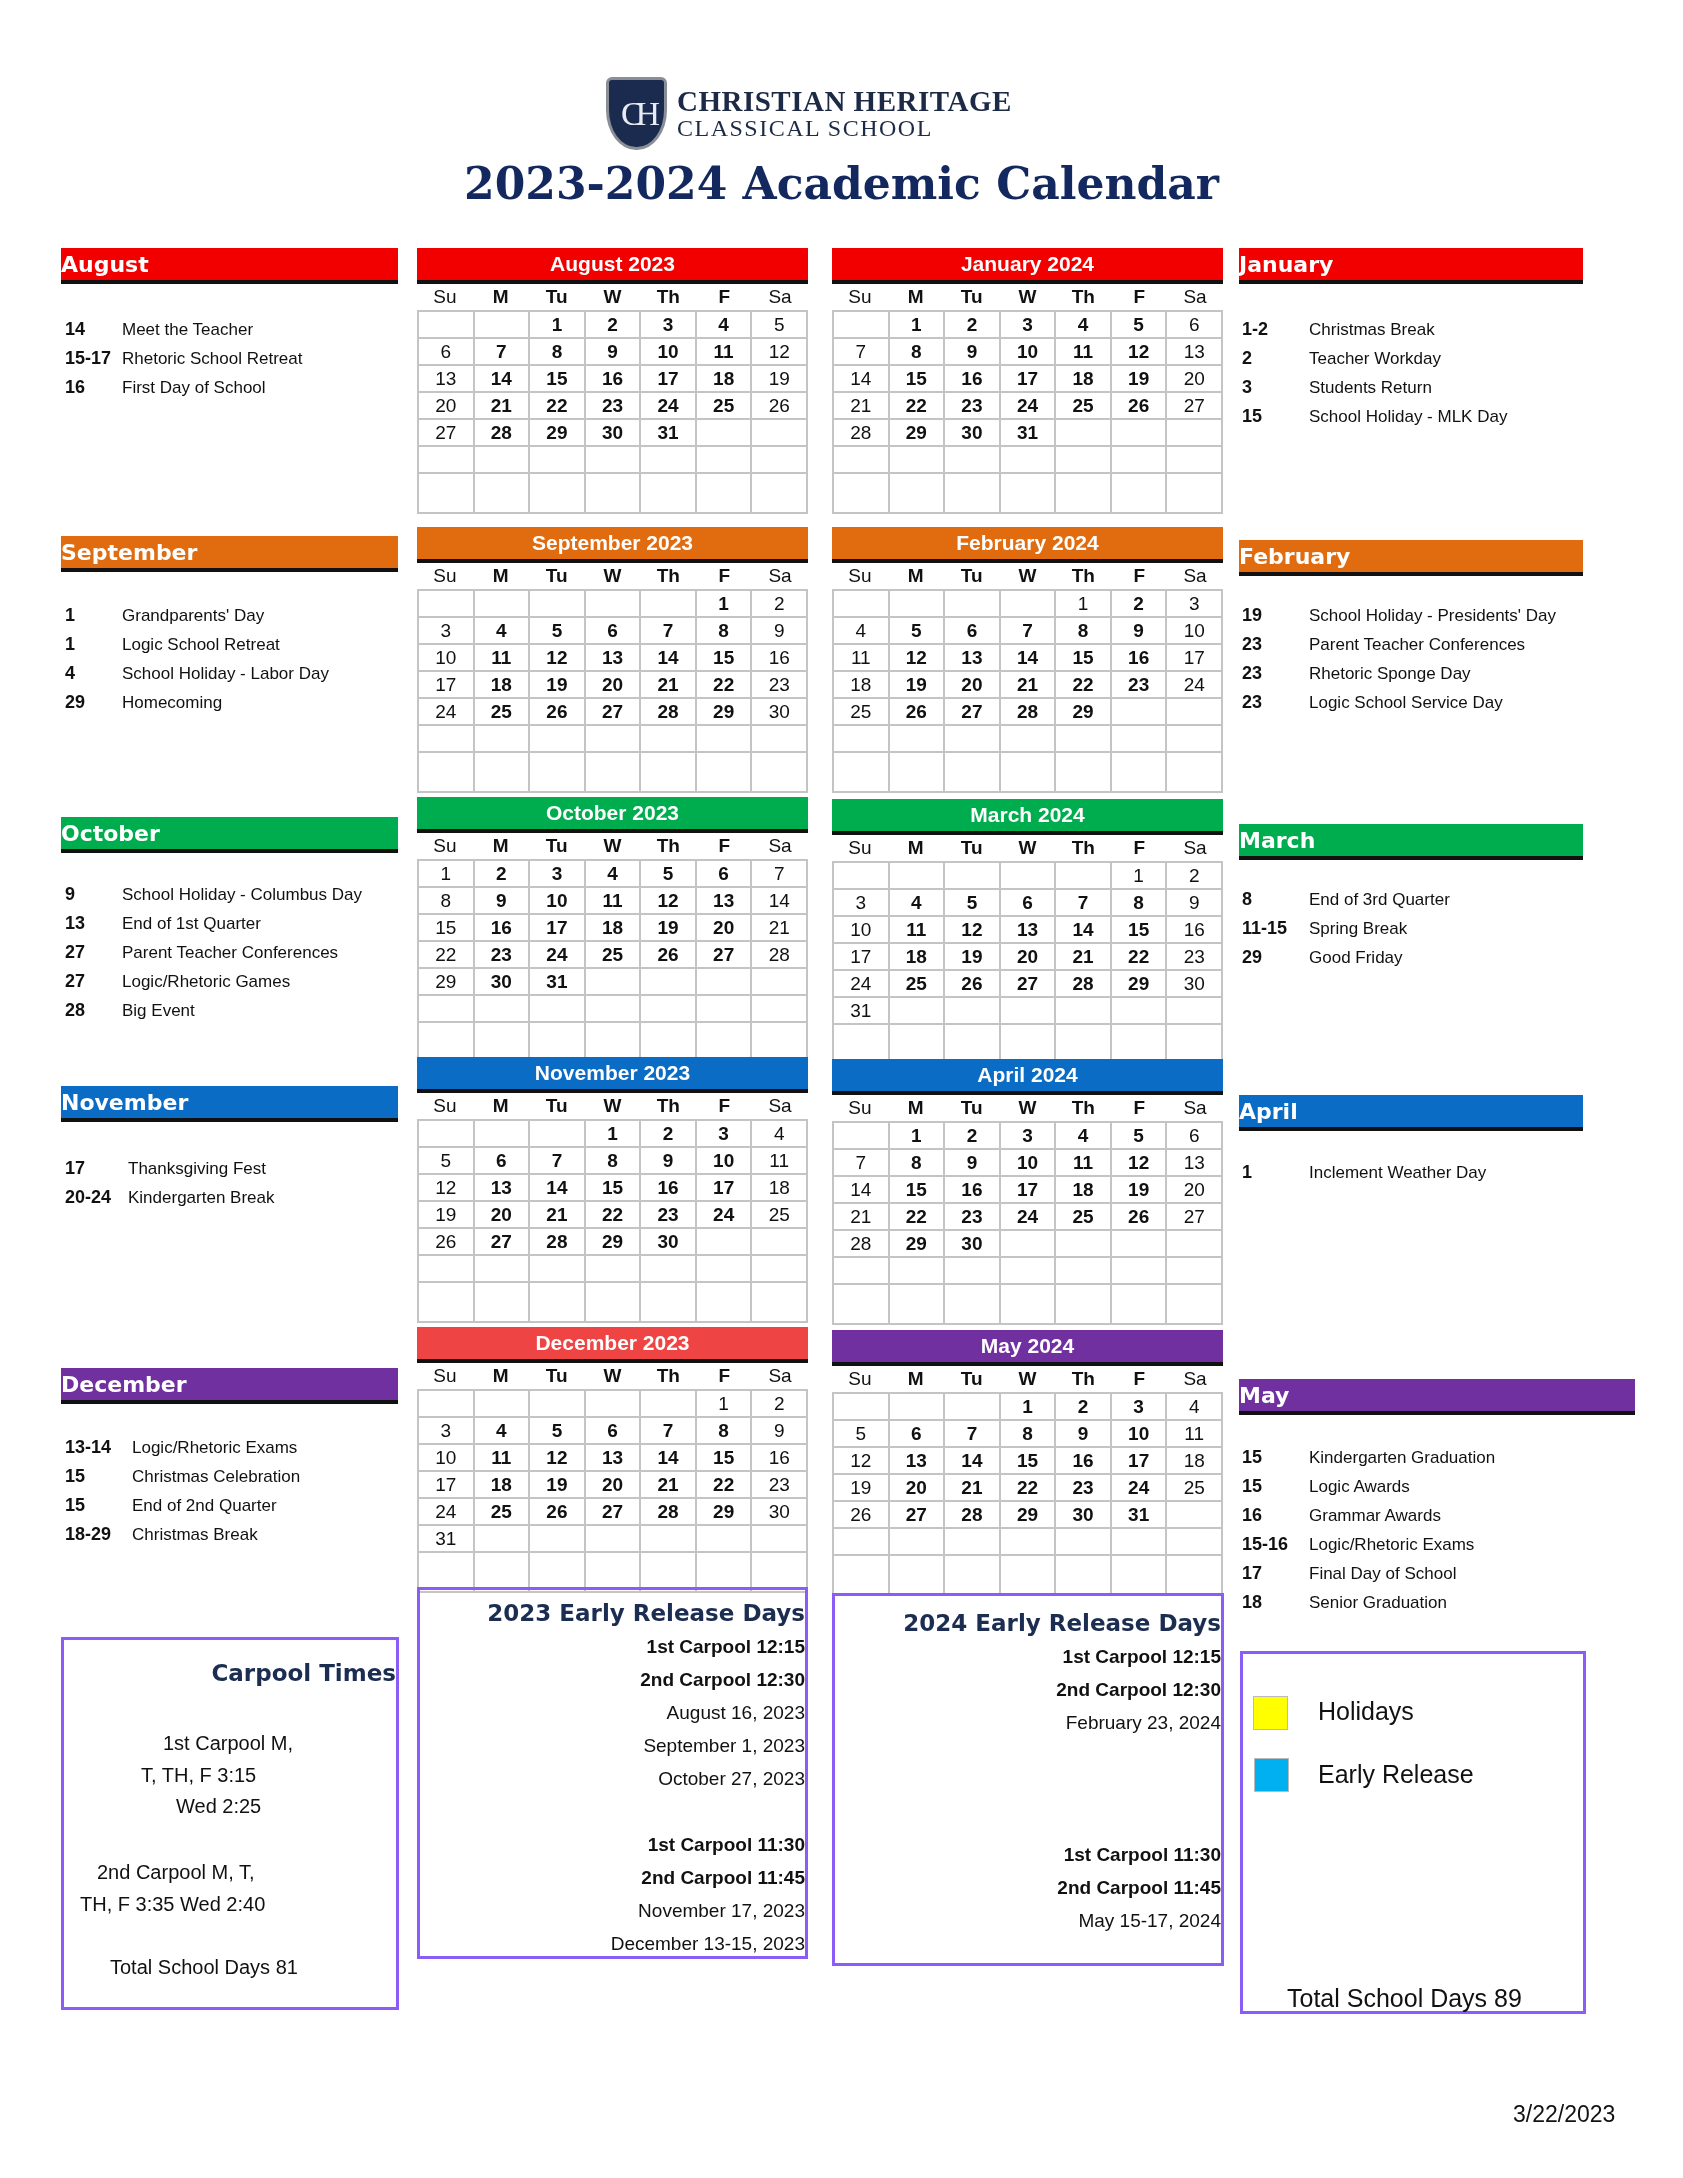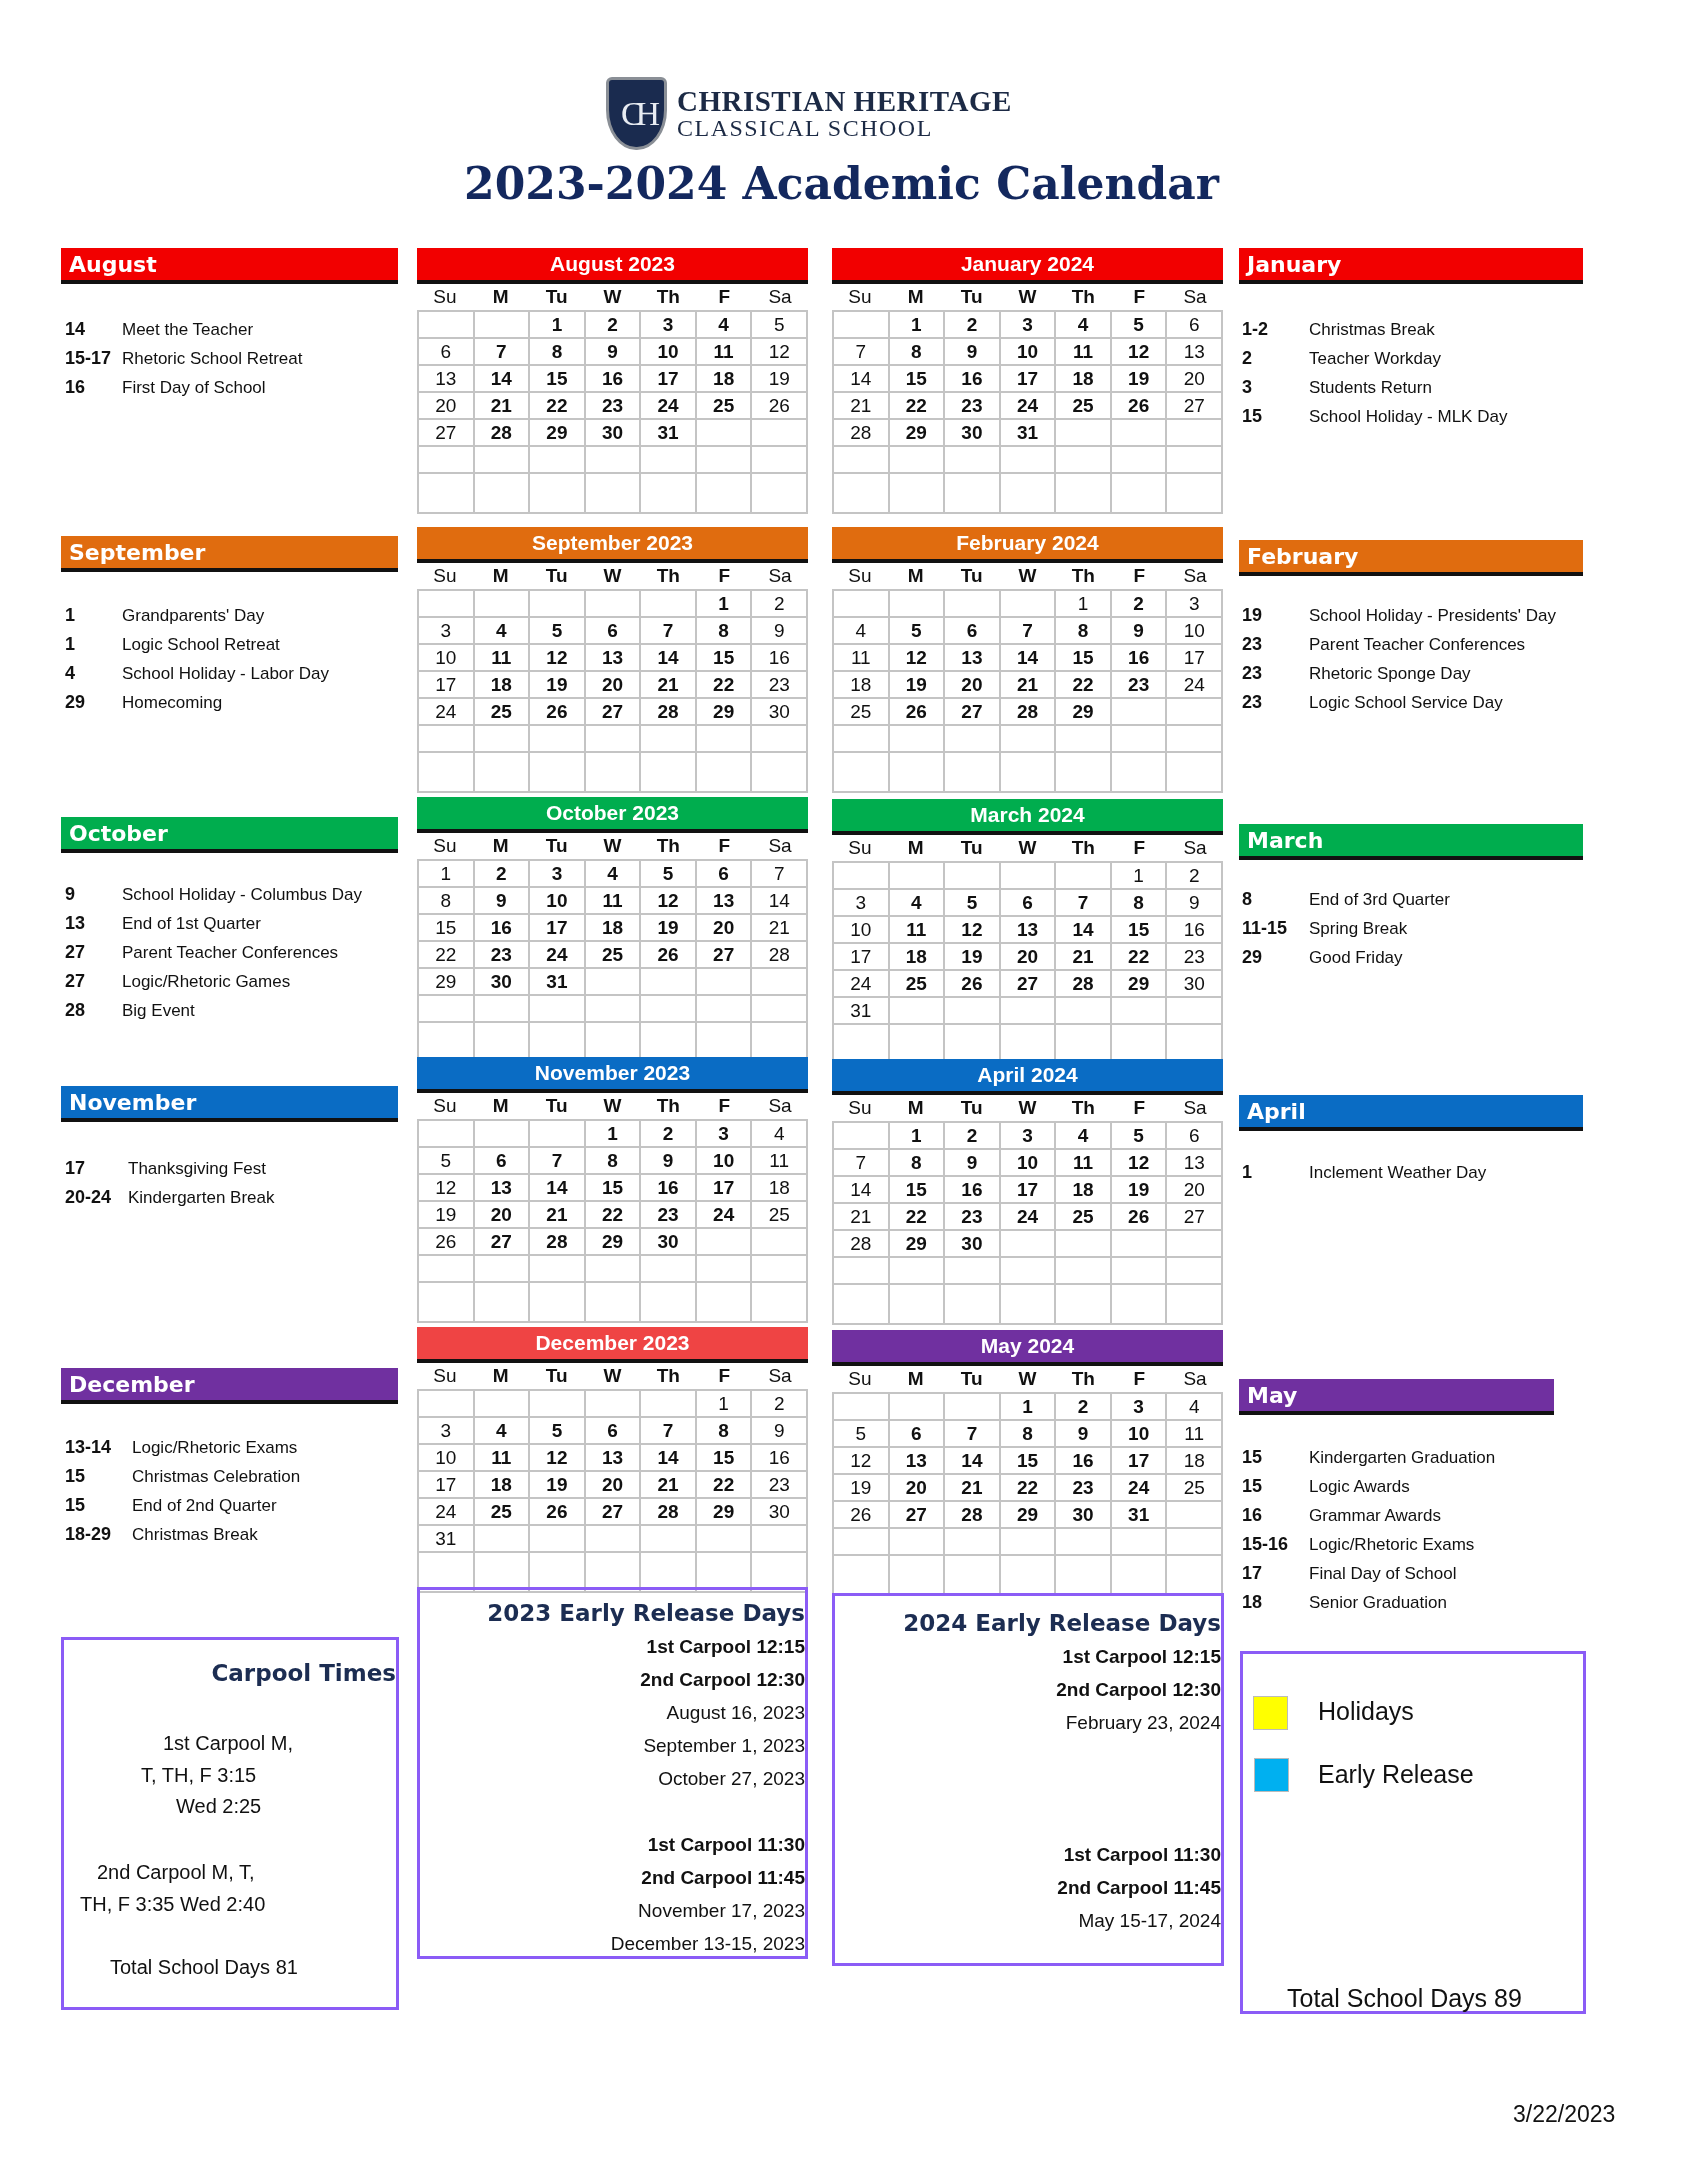--- a/index.html
+++ b/index.html
@@ -5,21 +5,21 @@
   html,body{margin:0;padding:0;background:#fff;}
   body{width:1683px;height:2178px;position:relative;overflow:hidden;font-family:"Liberation Sans",sans-serif;color:#111;}
   .abs{position:absolute;}
   
   .logo{left:606px;top:77px;width:436px;height:75px;}
   .crest{position:absolute;left:0;top:0;width:61px;height:73px;background:#1a2b4f;border:3px solid #8a8f96;border-radius:6px 6px 30px 30px / 6px 6px 40px 40px;box-sizing:border-box;color:#e8ecf2;font-family:"Liberation Serif",serif;font-size:34px;display:flex;align-items:center;justify-content:center;letter-spacing:-8px;}
   .school1{position:absolute;left:71px;top:8px;font-family:"Liberation Serif",serif;font-weight:bold;font-size:29px;color:#1c2a45;letter-spacing:0.5px;white-space:nowrap;}
   .school2{position:absolute;left:71px;top:38px;font-family:"Liberation Serif",serif;font-size:24px;color:#1c2a45;letter-spacing:1.5px;white-space:nowrap;}
   .title{left:0;width:1683px;top:158px;text-align:center;font-family:"DejaVu Serif",serif;font-weight:bold;font-size:44px;color:#13285e;}
   
-  .side-hdr{height:36px;color:#fff;font-family:"DejaVu Sans",sans-serif;font-weight:bold;font-size:22px;line-height:34px;padding-left:8px;box-sizing:border-box;border-bottom:4px solid #111;}
+  .side-hdr{height:36px;color:#fff;font-family:"DejaVu Sans",sans-serif;font-weight:bold;font-size:22px;line-height:34px;box-sizing:border-box;border-bottom:4px solid #111;}
   .events{font-size:17px;line-height:29px;}
   .ev{display:flex;white-space:nowrap;}
   .ev .d{font-weight:bold;font-size:18px;}
   
   .cal{width:391px;}
   .cal-hdr{height:32px;color:#fff;font-weight:bold;font-size:21px;text-align:center;line-height:32px;border-bottom:4px solid #111;}
   .dow{display:grid;grid-template-columns:repeat(7,1fr);font-size:19px;text-align:center;height:26px;line-height:26px;}
   .dow span.b{font-weight:bold;}
   .grid{display:grid;grid-template-columns:repeat(7,1fr);border-left:2px solid #c4c4c4;border-top:2px solid #c4c4c4;}
   .grid div{border-right:2px solid #c4c4c4;border-bottom:2px solid #c4c4c4;height:25px;line-height:25px;text-align:center;font-size:19px;}
@@ -190,21 +190,21 @@
         <span>Good Friday</span>
       </div>
     </div>
     <div class="abs side-hdr" style="left: 1239px; top: 1095px; width: 344px; background: rgb(10, 108, 196);">April</div>
     <div class="abs events" style="left: 1242px; top: 1158px;">
       <div class="ev">
         <span class="d" style="width: 67px;">1</span>
         <span>Inclement Weather Day</span>
       </div>
     </div>
-    <div class="abs side-hdr" style="left: 1239px; top: 1379px; width: 315px; background: rgb(112, 48, 160);">May</div>
+    <div class="abs side-hdr" style="left: 1239px; top: 1379px; width: 396px; background: rgb(112, 48, 160);">May</div>
     <div class="abs events" style="left: 1242px; top: 1443px;">
       <div class="ev">
         <span class="d" style="width: 67px;">15</span>
         <span>Kindergarten Graduation</span>
       </div>
       <div class="ev">
         <span class="d" style="width: 67px;">15</span>
         <span>Logic Awards</span>
       </div>
       <div class="ev">

